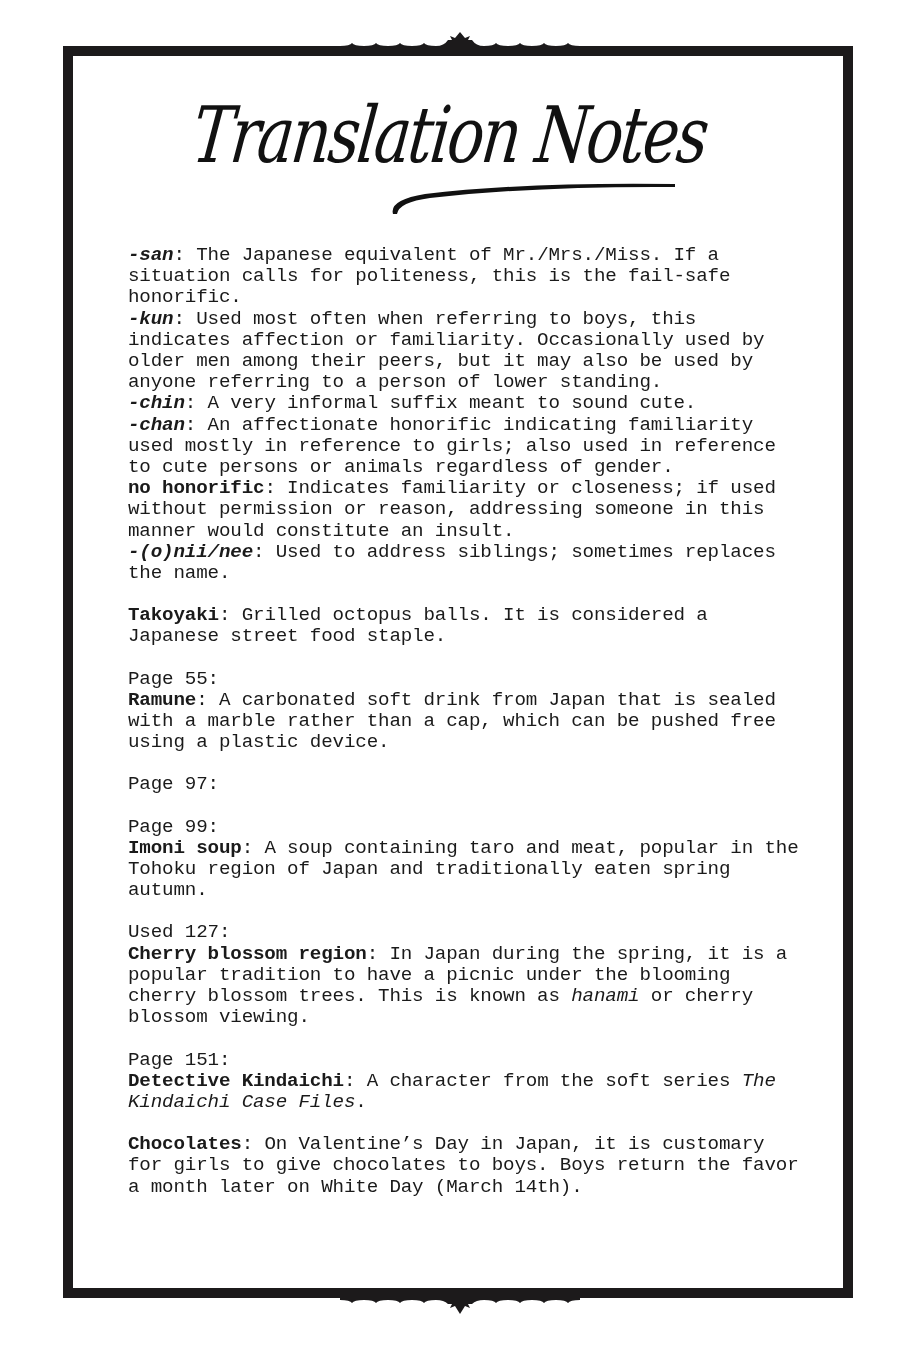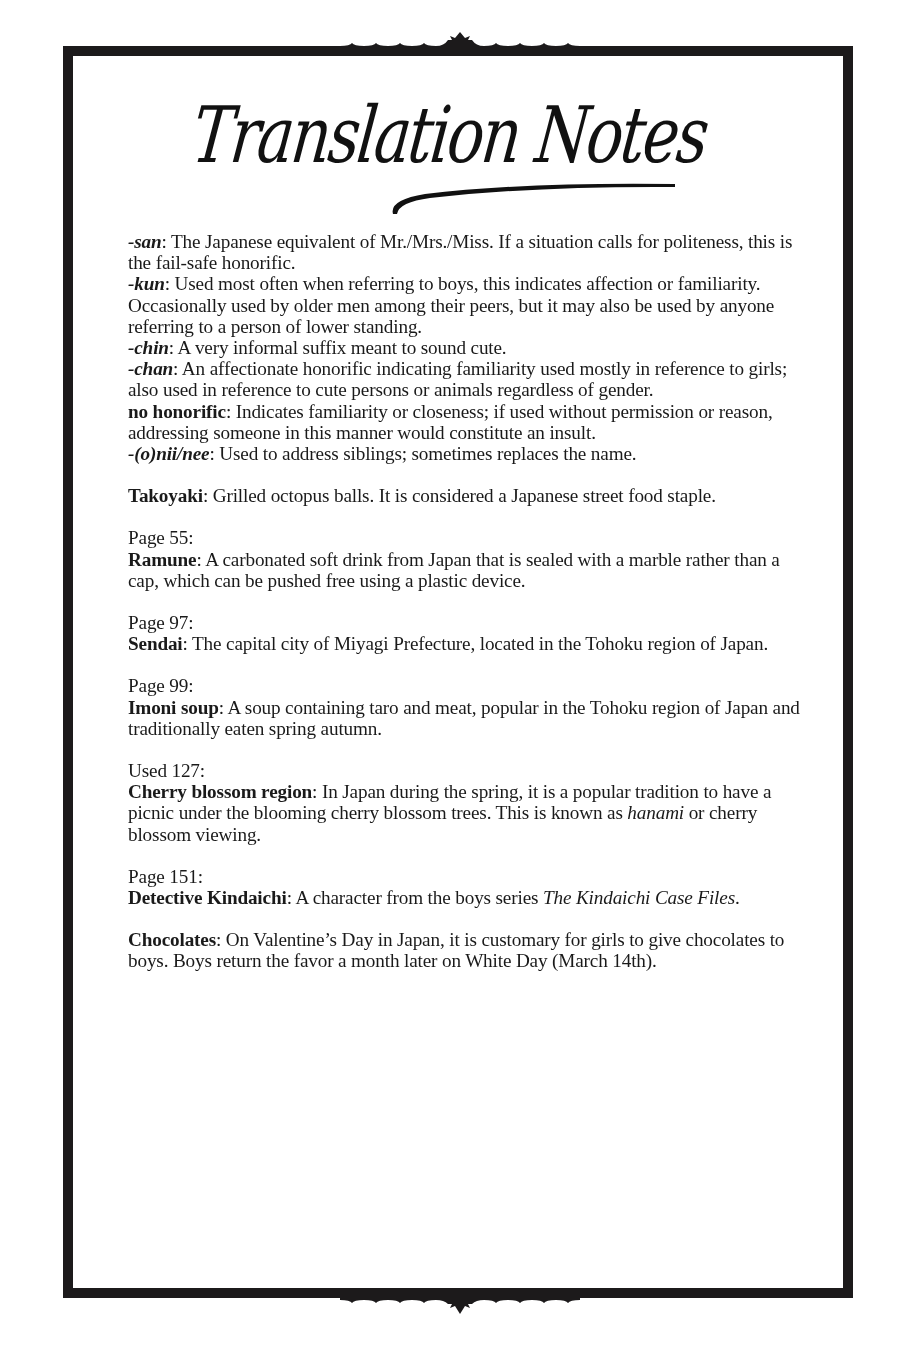--- a/index.html
+++ b/index.html
@@ -39,23 +39,23 @@
     line-height: 1;
   }
   .title-swash {
     position: absolute;
     left: 385px; top: 178px;
     width: 300px; height: 40px;
   }
 
   .content {
     position: absolute;
-    left: 128px; top: 231px;
+    left: 128px; top: 245px;
     width: 680px;
-    font-family: Liberation Serif, serif;
+    font-family: Liberation Mono, monospace;
     font-size: 19.2px;
     line-height: 21.2px;
     color: #1a1a1a;
     letter-spacing: -0.15px;
   }
   .content p { margin: 0; }
   .content .gap { height: 21px; }
   .content b { font-weight: bold; }
   .content i { font-style: italic; }
 </style>
@@ -89,29 +89,28 @@
 
   <div class="gap"></div>
   <p><b>Takoyaki</b><span>: Grilled octopus balls. It is considered a Japanese street food staple.</span></p>
 
   <div class="gap"></div>
   <p>Page 55:</p>
   <p><b>Ramune</b><span>: A carbonated soft drink from Japan that is sealed with a marble rather than a cap, which can be pushed free using a plastic device.</span></p>
 
   <div class="gap"></div>
   <p>Page 97:</p>
-  <p><b>Sendai</b><span>: The capital city of Miyagi Prefecture, located in the Tohoku region of Japan.</span></p>
 
   <div class="gap"></div>
   <p>Page 99:</p>
   <p><b>Imoni soup</b><span>: A soup containing taro and meat, popular in the Tohoku region of Japan and traditionally eaten spring autumn.</span></p>
 
   <div class="gap"></div>
   <p>Used 127:</p>
   <p><b>Cherry blossom region</b><span>: In Japan during the spring, it is a popular tradition to have a picnic under the blooming cherry blossom trees. This is known as </span><i>hanami</i><span> or cherry blossom viewing.</span></p>
 
   <div class="gap"></div>
   <p>Page 151:</p>
-  <p><b>Detective Kindaichi</b><span>: A character from the boys series </span><i>The Kindaichi Case Files</i><span>.</span></p>
+  <p><b>Detective Kindaichi</b><span>: A character from the soft series </span><i>The Kindaichi Case Files</i><span>.</span></p>
 
   <div class="gap"></div>
   <p><b>Chocolates</b><span>: On Valentine’s Day in Japan, it is customary for girls to give chocolates to boys. Boys return the favor a month later on White Day (March 14th).</span></p>
 </div>
 
 </body></html>

